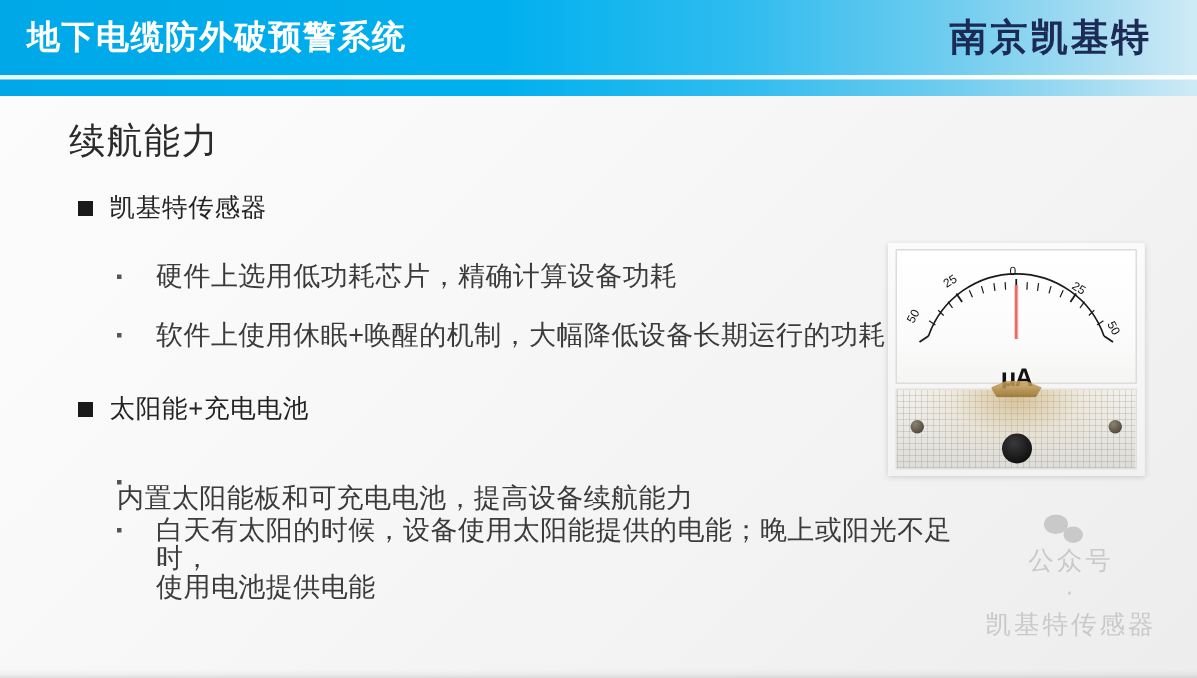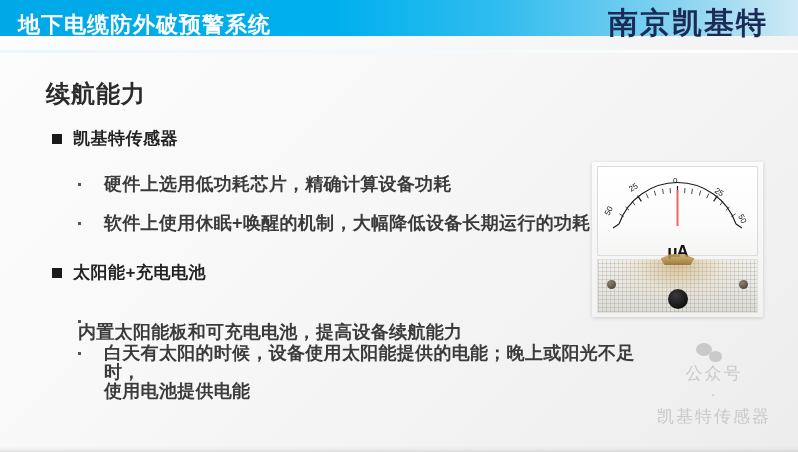--- a/index.html
+++ b/index.html
@@ -16,62 +16,61 @@
     height: 452px;
     overflow: hidden;
     background: linear-gradient(135deg, #fdfdfd 0%, #f7f7f7 45%, #ededed 100%);
     box-sizing: border-box;
   }
   
   #header {
     position: absolute;
     left: 0; top: 0;
     width: 798px;
-    height: 36px;
+    height: 64px;
     background: linear-gradient(to right,
         #00a8e8 0%, #00b0ee 42%, #2fbcef 62%,
         #72cdef 80%, #a8ddf2 92%, #cfeaf6 100%);
   }
   #header-title {
     position: absolute;
     left: 18px;
     top: 9px;
     font-size: 22px;
     font-weight: 700;
     color: #ffffff;
     letter-spacing: 1px;
     line-height: 32px;
     white-space: nowrap;
   }
   #brand {
     position: absolute;
     right: 30px;
     top: 8px;
-    font-family: Liberation Mono, monospace;
-    font-size: 30px;
+    font-family: Liberation Sans, sans-serif;
+    font-size: 25px;
     font-weight: 700;
     color: #1b2b55;
     letter-spacing: 2px;
     line-height: 34px;
     white-space: nowrap;
   }
   #header-underline {
     position: absolute;
     left: 0; top: 50px;
     width: 798px; height: 3px;
     background: linear-gradient(to right, #e8f8fd 0%, #f2fbfe 55%, #ffffff 100%);
   }
 
   
   #content {
     position: absolute;
     left: 0; top: 50px;
     width: 659px;
     height: 402px;
-    font-weight: bold;
   }
   #page-title {
     position: absolute;
     left: 46px;
     top: 28px;
     font-size: 24px;
     color: #2b2b2b;
     letter-spacing: 1px;
     white-space: nowrap;
   }

